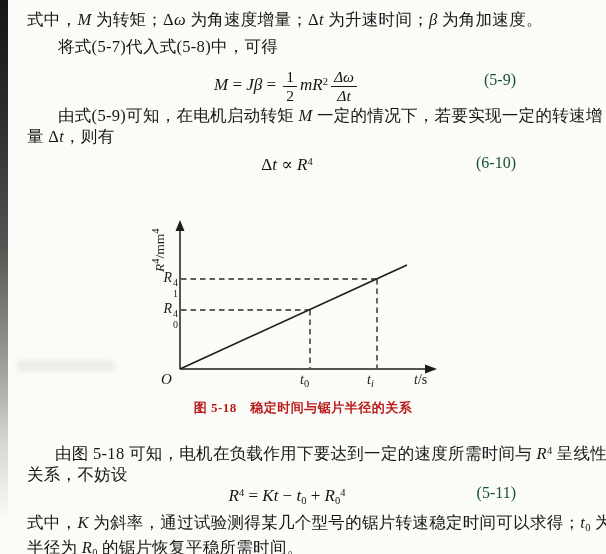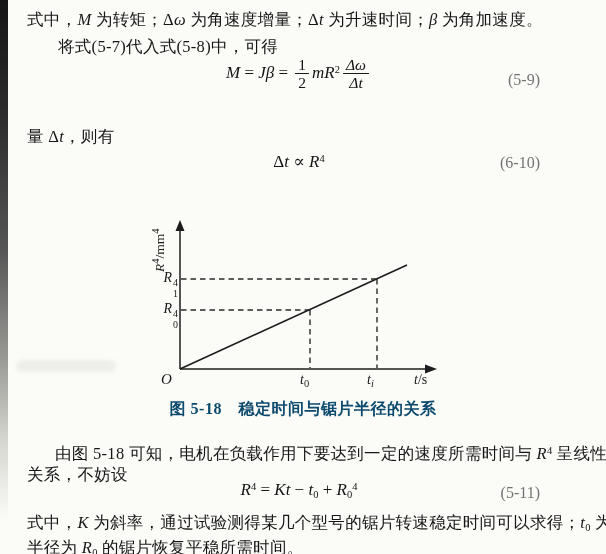--- a/index.html
+++ b/index.html
@@ -18,43 +18,43 @@
     background:rgba(120,120,115,0.10);filter:blur(2px);border-radius:6px;
   }
   .tline{
     position:absolute;font-size:16.5px;line-height:21px;white-space:nowrap;
     letter-spacing:0.3px;color:#161616;
   }
   .it{font-style:italic;}
   .sup{font-size:10.5px;vertical-align:5px;letter-spacing:0;}
   .sub{font-size:10.5px;vertical-align:-3px;letter-spacing:0;}
   .eq{
-    position:absolute;left:0;right:8px;text-align:center;
-    font-size:17px;color:#141414;display:flex;align-items:flex-start;justify-content:center;
+    position:absolute;left:0;right:32px;text-align:center;
+    font-size:17px;color:#141414;display:flex;align-items:flex-end;justify-content:center;
   }
-  .eqnum{position:absolute;right:58px;top:50%;transform:translateY(-50%);font-size:16px;color:#737373;}
+  .eqnum{position:absolute;right:58px;top:50%;transform:translateY(-50%);font-size:16px;color:#14532d;}
   .frac{
     display:inline-flex;flex-direction:column;text-align:center;
     vertical-align:middle;margin:0 3px;line-height:1.12;font-size:15.5px;
   }
   .frac .num{border-bottom:1.3px solid #1b1b1b;padding:0 3px;}
   .frac .den{padding:0 3px;}
   .stack{
     display:inline-flex;flex-direction:column;font-size:10px;line-height:1.05;
     margin-left:1px;vertical-align:-4px;font-style:normal;
   }
   .figure{position:absolute;left:128px;top:216px;width:334px;height:184px;}
   .figlabel{position:absolute;font-size:14px;color:#1a1a1a;white-space:nowrap;}
   .ylab{
     position:absolute;left:22px;top:56px;font-size:13.5px;
     transform:rotate(-90deg);transform-origin:0 0;white-space:nowrap;color:#1a1a1a;
   }
   .caption{
     position:absolute;left:0;right:0;top:399px;text-align:center;
-    font-size:16px;font-weight:700;letter-spacing:0.5px;color:#0c4a6e;
+    font-size:13px;font-weight:700;letter-spacing:0.5px;color:#b91c1c;
   }
 </style>
 </head>
 <body>
 
 <div class="page">
   <div class="edge"></div>
   <div class="smudge"></div>
 
   <div class="tline" style="left:27px;top:9px"><span>式中，</span><span class="it">M</span><span> 为转矩；Δ</span><span class="it">ω</span><span> 为角速度增量；Δ</span><span class="it">t</span><span> 为升速时间；</span><span class="it">β</span><span> 为角加速度。</span></div>
@@ -64,20 +64,21 @@
     <span><span class="it">M</span><span> = </span><span class="it">Jβ</span><span> = </span><span class="frac">
           <span class="num">1</span>
           <span class="den">2</span>
         </span><span class="it">mR</span><span class="sup">2</span><span class="frac it">
           <span class="num">Δω</span>
           <span class="den">Δt</span>
         </span></span>
     <span class="eqnum">(5-9)</span>
   </div>
 
+  <div class="tline" style="left:58px;top:105px"><span>由式(5-9)可知，在电机启动转矩 </span><span class="it">M</span><span> 一定的情况下，若要实现一定的转速增</span></div>
   <div class="tline" style="left:27px;top:126px"><span>量 Δ</span><span class="it">t</span><span>，则有</span></div>
 
   <div class="eq" style="top:151px;height:24px">
     <span><span>Δ</span><span class="it">t</span><span> ∝ </span><span class="it">R</span><span class="sup">4</span></span>
     <span class="eqnum">(6-10)</span>
   </div>
 
 
   <div class="figure">
     <svg width="334" height="184" viewBox="0 0 334 184">

